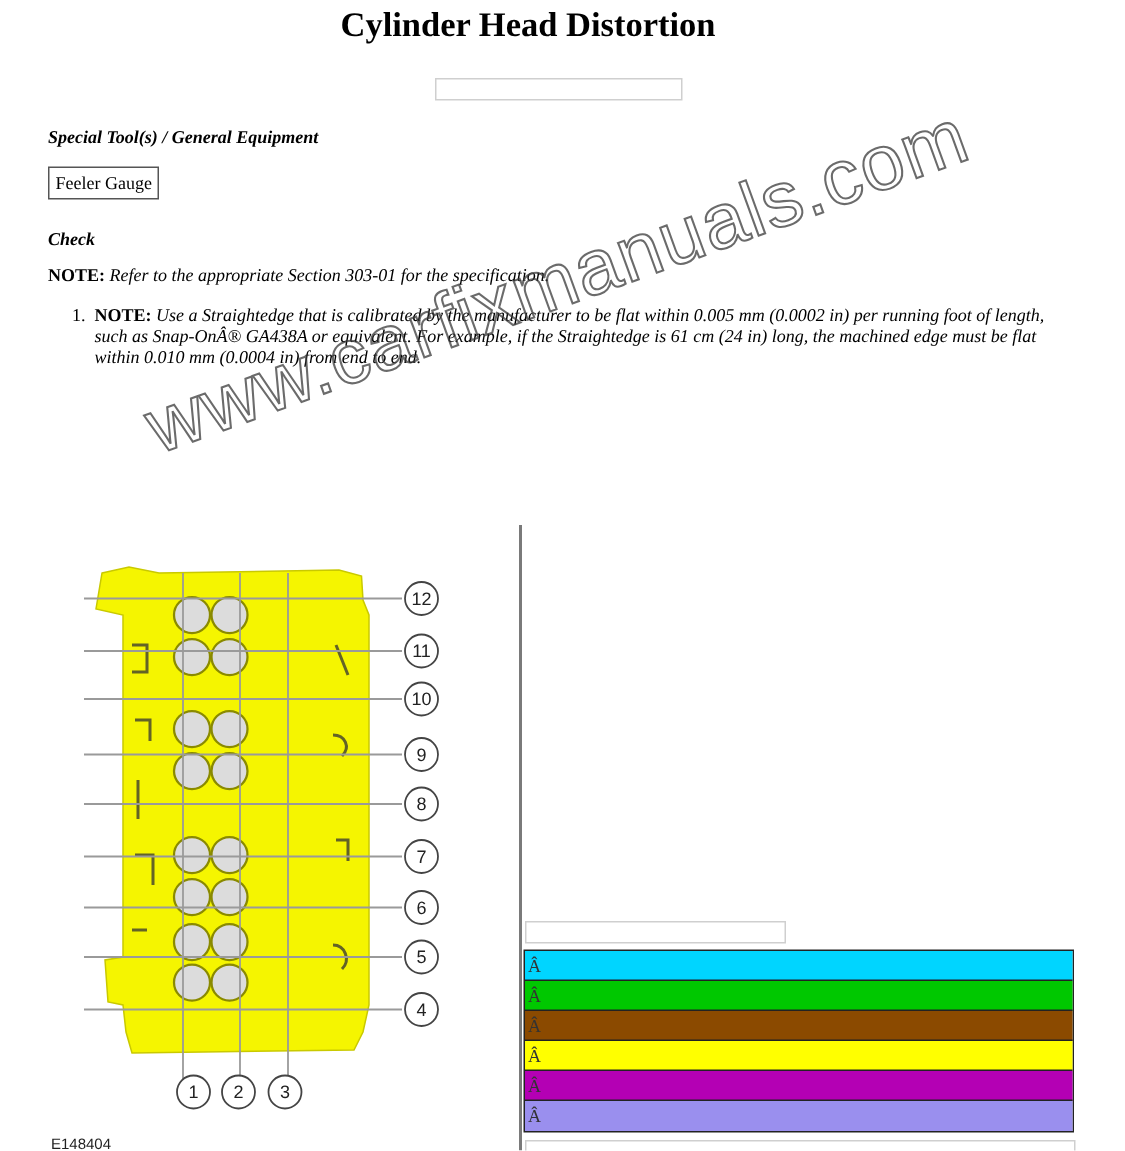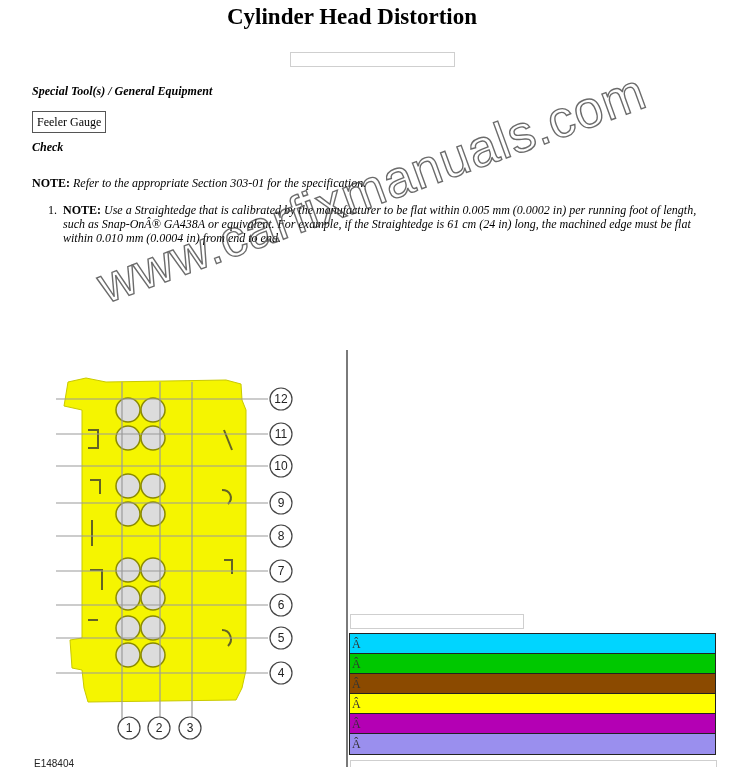--- a/index.html
+++ b/index.html
@@ -37,21 +37,21 @@
 <body>
 
 <div class="title">Cylinder Head Distortion</div>
 
 <div class="blank-box" style="left:290px; top:52px; width:165px; height:15px;"></div>
 
 <div class="heading" style="top:84px;">Special Tool(s) / General Equipment</div>
 
 <div class="tool-box">Feeler Gauge</div>
 
-<div class="heading" style="top:140px;">Check</div>
+<div class="heading" style="top:152px;">Check</div>
 
 <div class="note-line">
   <b>NOTE:</b>
   <i>Refer to the appropriate Section 303-01 for the specification.</i>
 </div>
 
 <div class="step">
   <span class="num">1.</span>
   <div class="body">
     <p>

